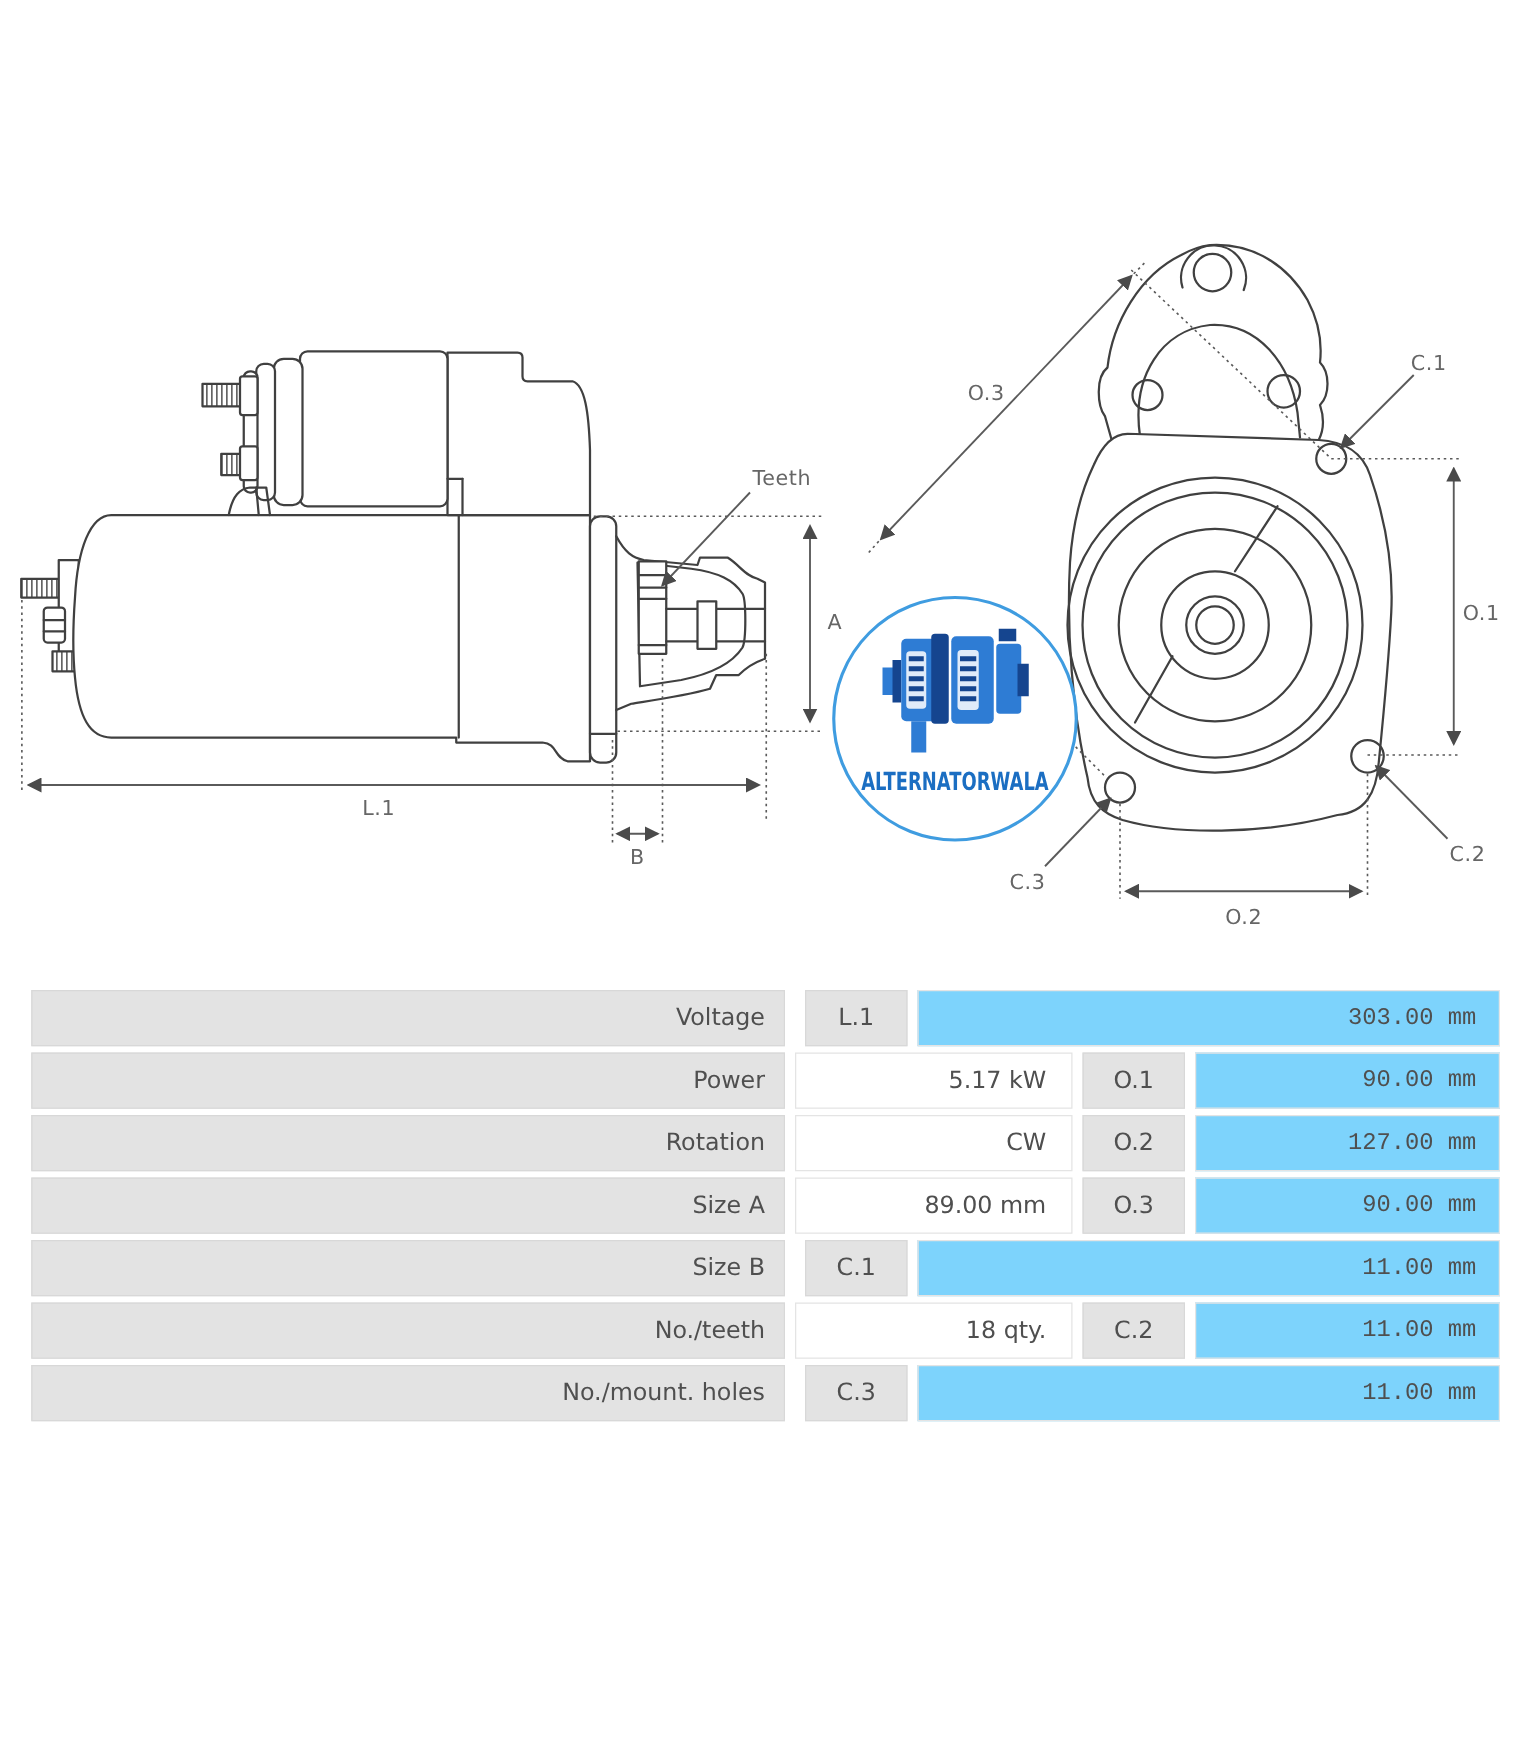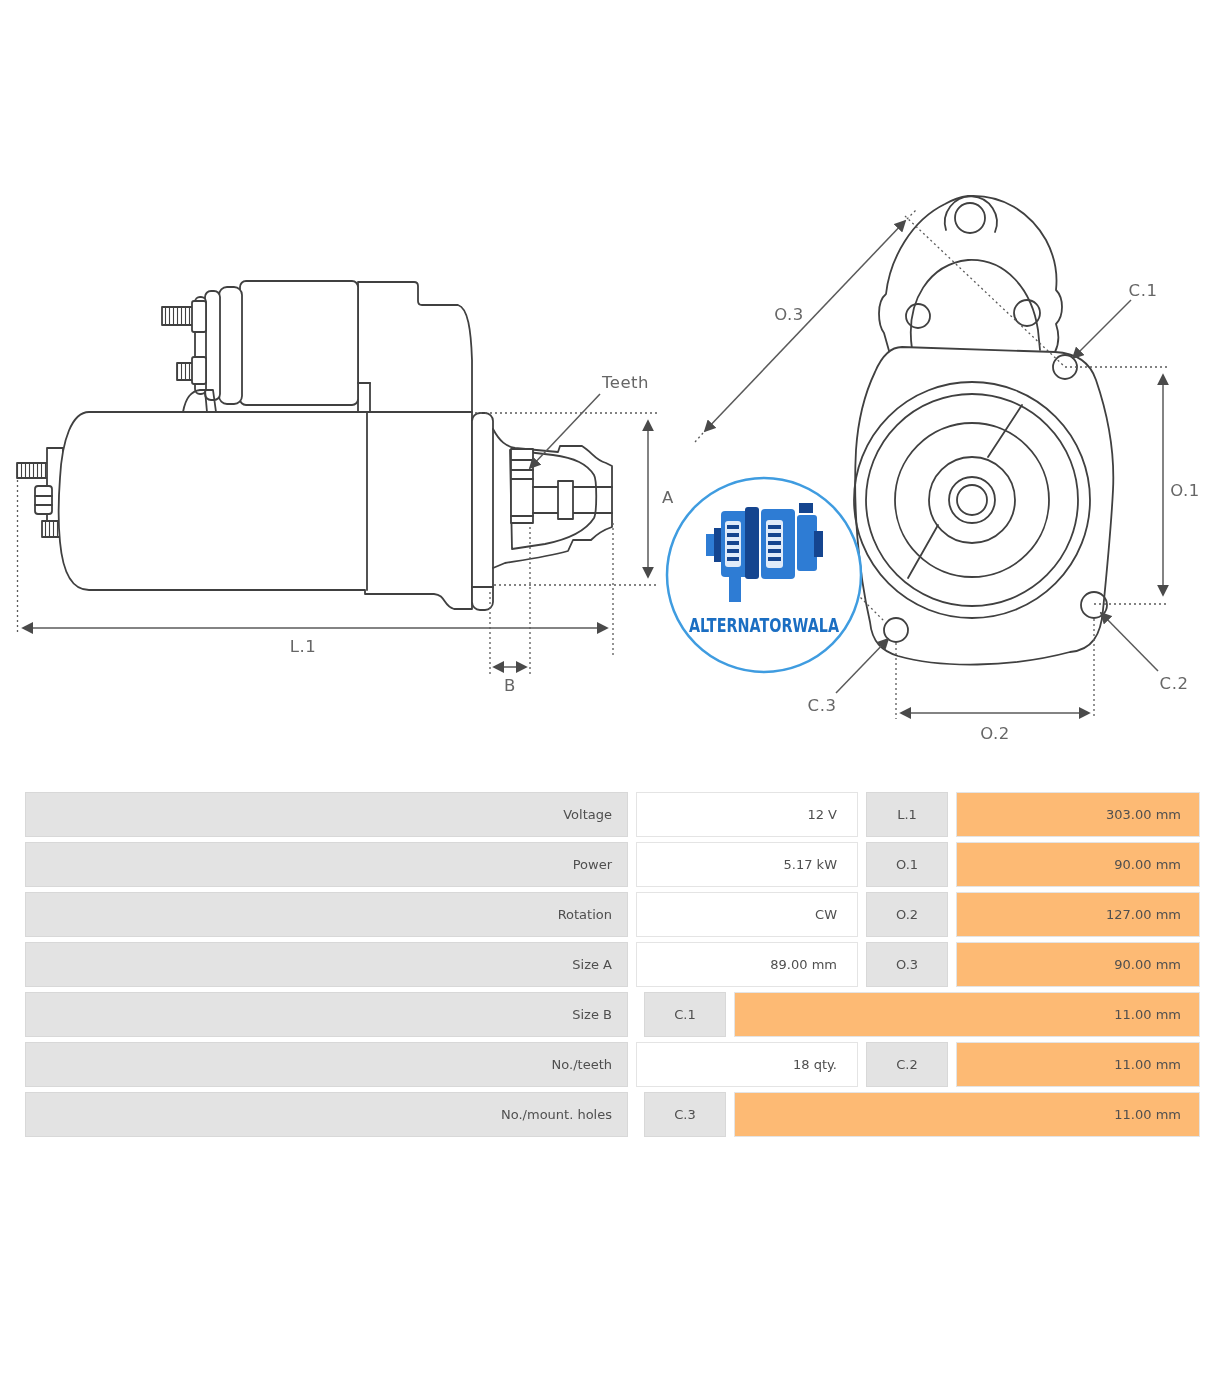--- a/index.html
+++ b/index.html
@@ -2,26 +2,26 @@
 <html><head>
 <meta charset="utf-8">
 <style>
   html,body{margin:0;padding:0;background:#ffffff;}
   body{width:1225px;height:1393px;font-family:"DejaVu Sans",sans-serif;position:relative;}
   .drawing-wrap{position:absolute;left:0;top:0;width:1225px;height:780px;}
   svg text{font-family:"DejaVu Sans",sans-serif;}
   .dim-label{fill:#666;font-size:16.5px;letter-spacing:.5px;}
   
   .spec-table{position:absolute;left:25px;top:792px;width:1175px;}
-  .spec-row{display:flex;height:45px;margin-bottom:5px;font-size:13px;color:#4f4f4f;}
+  .spec-row{display:flex;height:45px;margin-bottom:5px;font-size:19px;color:#4f4f4f;}
   .spec-row>div{box-sizing:border-box;line-height:43px;white-space:nowrap;}
   .cell-label{width:603px;background:#e3e3e3;border:1px solid #d8d8d8;text-align:right;padding-right:15px;}
   .cell-value{width:222px;background:#ffffff;border:1px solid #e4e4e4;text-align:right;padding-right:20px;}
   .cell-dim{width:82px;background:#e3e3e3;border:1px solid #d8d8d8;text-align:center;}
-  .cell-dimval{flex:1;background:#fdba74;border:1px solid #e4e4e4;text-align:right;padding-right:18px;}
+  .cell-dimval{flex:1;background:#7dd3fc;border:1px solid #e4e4e4;text-align:right;padding-right:18px;font-family:Liberation Mono, monospace;}
   .colgap{width:8px;background:transparent;border:none;}
 </style>
 </head>
 <body>
 
 <div class="drawing-wrap">
 <svg width="1225" height="780" viewBox="0 0 1225 780" xmlns="http://www.w3.org/2000/svg">
   <defs>
     <marker id="arr" viewBox="0 0 10 10" refX="8.5" refY="5" markerWidth="8" markerHeight="8" orient="auto-start-reverse">
       <path d="M0,0 L10,5 L0,10 z" fill="#4a4a4a"></path>
@@ -184,21 +184,20 @@
     </g>
     <text x="764" y="632" text-anchor="middle" textLength="150" lengthAdjust="spacingAndGlyphs" style="fill:#1b6ec2;font-size:20px;font-weight:bold;">ALTERNATORWALA</text>
   </g>
 </svg>
 </div>
 
 <div class="spec-table">
   <div class="spec-row">
     <div class="cell-label">Voltage</div>
       <div class="colgap"></div>
-    <div class="cell-value">12 V</div>
       <div class="colgap"></div>
     <div class="cell-dim">L.1</div>
       <div class="colgap"></div>
     <div class="cell-dimval">303.00 mm</div>
   </div>
   <div class="spec-row">
     <div class="cell-label">Power</div>
       <div class="colgap"></div>
     <div class="cell-value">5.17 kW</div>
       <div class="colgap"></div>

